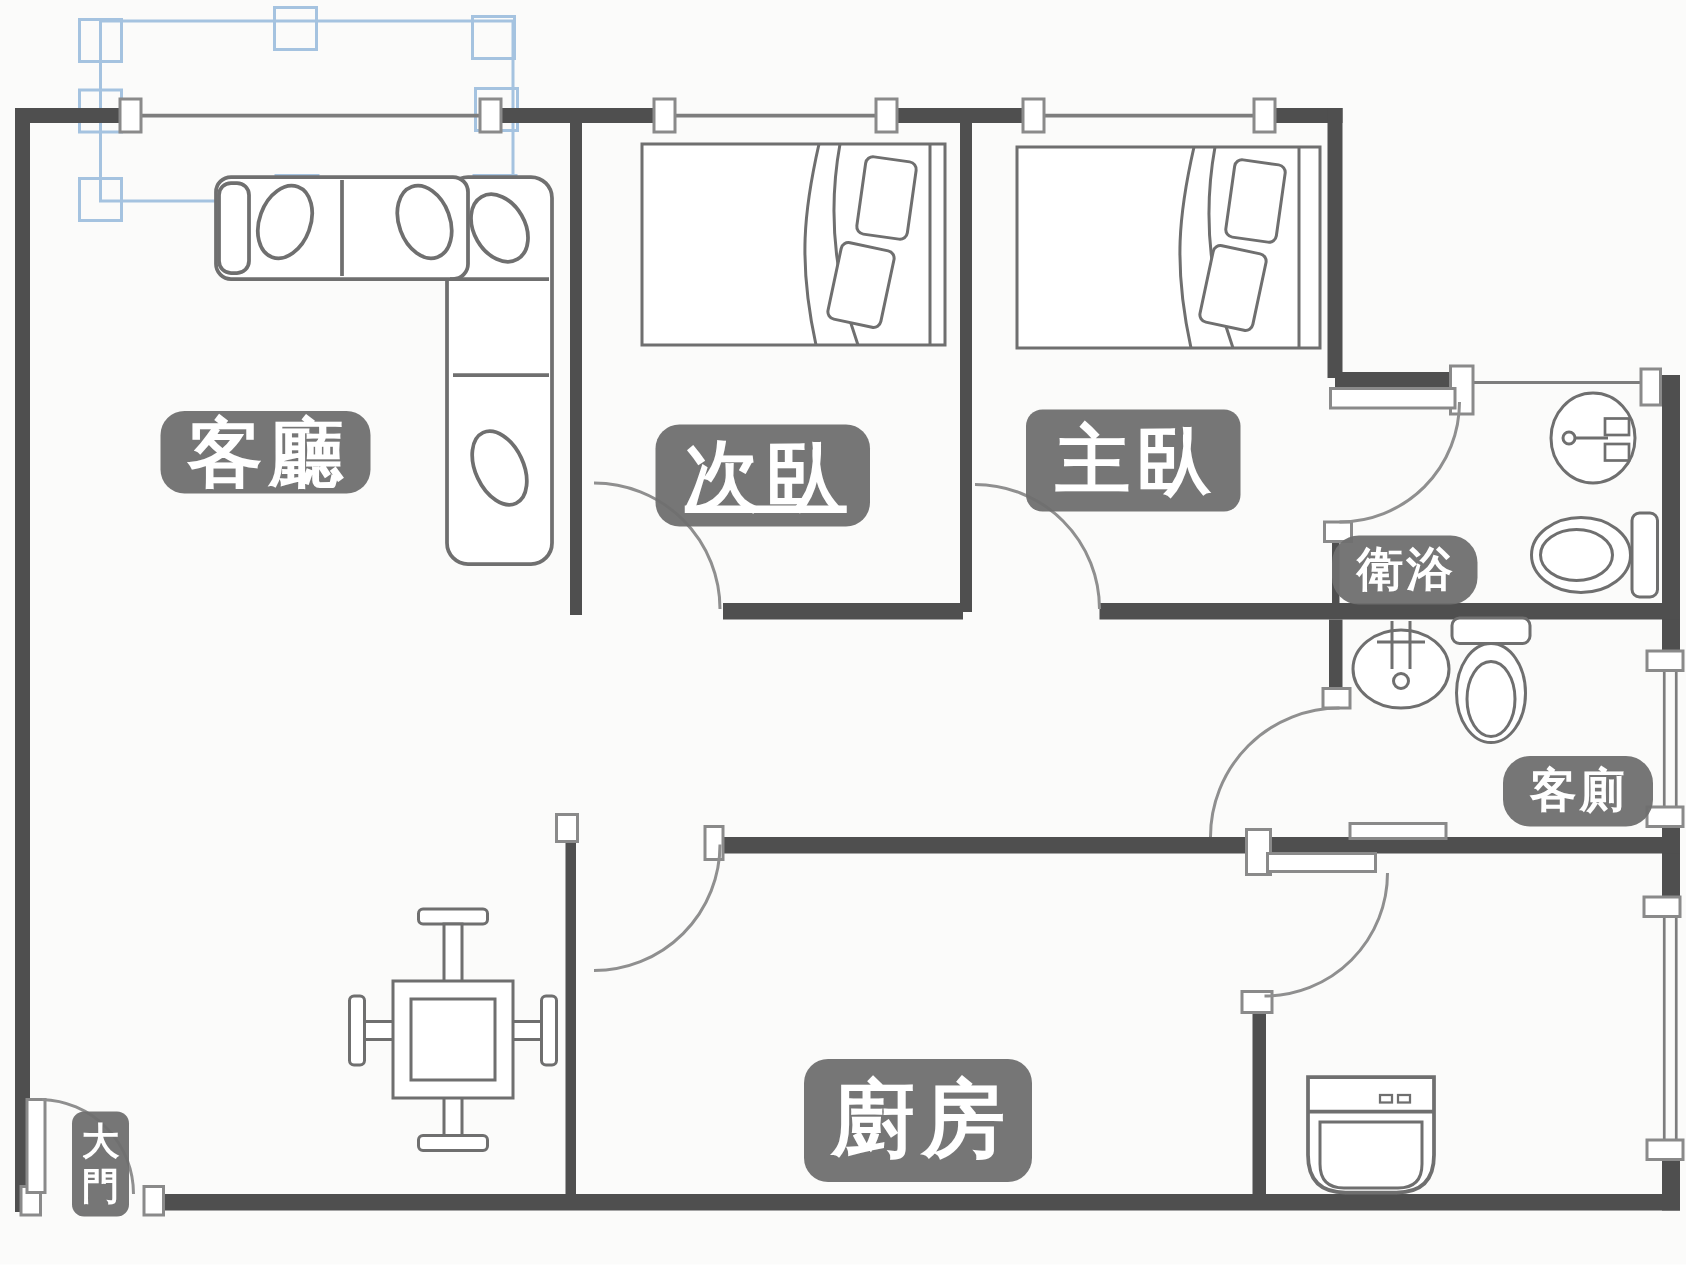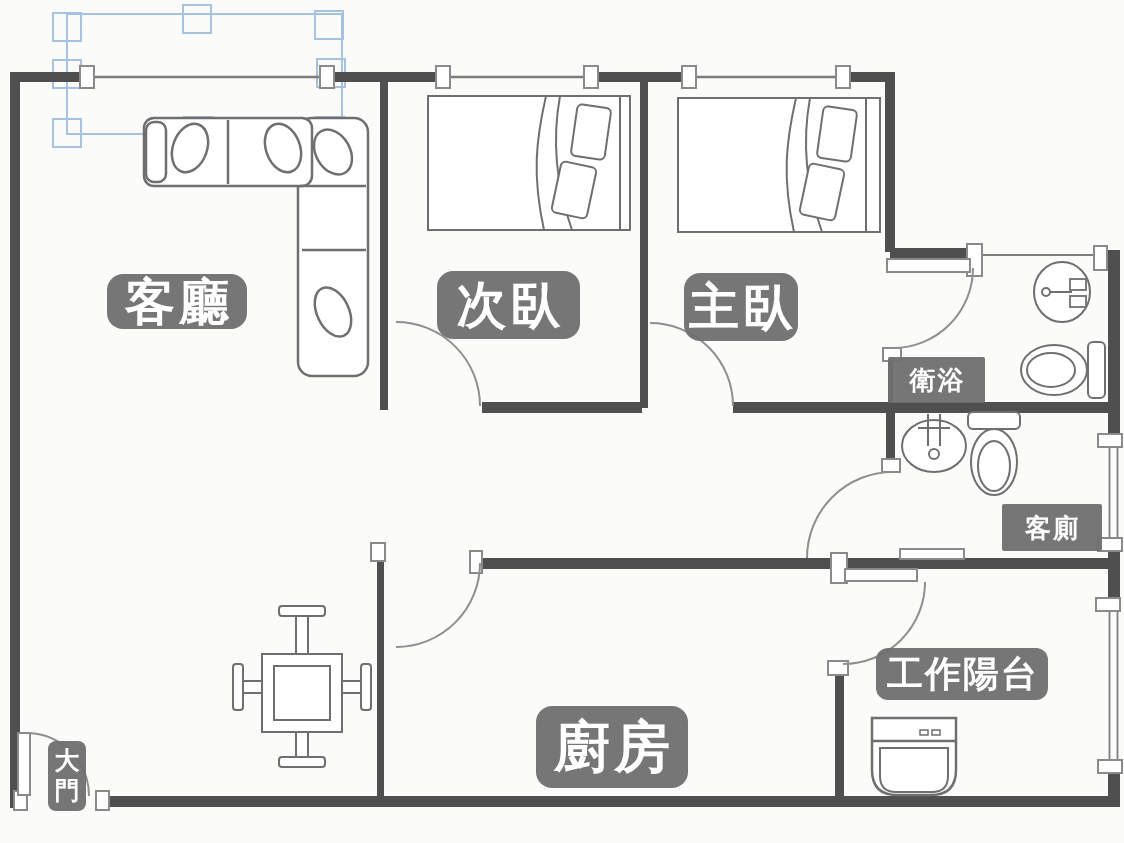--- a/index.html
+++ b/index.html
@@ -10,21 +10,21 @@
   .plan svg{position:absolute;left:0;top:0;}
   .room-label{
     position:absolute;display:flex;align-items:center;justify-content:center;
     background:rgba(111,111,111,0.95);color:#ffffff;font-weight:bold;
     border-radius:16px;letter-spacing:4px;text-indent:4px;line-height:1;
     user-select:none;
   }
   .room-label.big{font-size:50px;}
   .room-label.kitchen{font-size:56px;}
   .room-label.medium{font-size:36px;border-radius:12px;letter-spacing:2px;text-indent:2px;}
-  .room-label.small{font-size:26px;border-radius:2px;letter-spacing:2px;text-indent:2px;}
+  .room-label.small{font-size:31px;border-radius:18px;letter-spacing:2px;text-indent:2px;}
   .room-label.vertical{
     font-size:25px;border-radius:8px;letter-spacing:0;text-indent:0;
     line-height:1.2;word-break:break-all;text-align:center;padding:2px;
   }
 </style>
 </head>
 <body>
 
 <div class="plan">
 
@@ -209,28 +209,27 @@
   <g stroke="#6f6f6f" stroke-width="2" fill="#ffffff">
     <rect x="968" y="412" width="52" height="17" rx="5"></rect>
     <ellipse cx="994" cy="462" rx="23" ry="33"></ellipse>
     <ellipse cx="994" cy="466" rx="16" ry="25"></ellipse>
   </g>
 
 </svg>
 
 <div class="room-label big" style="left:107px;top:274px;width:140px;height:55px;">客廳</div>
 
-<div class="room-label big" style="left:437px;top:271px;width:143px;height:68px;">次臥</div>
-
-<div class="room-label big" style="left:684px;top:273px;width:114px;height:68px;">主臥</div>
+<div class="room-label big" style="left:437px;top:283px;width:143px;height:68px;text-decoration:underline;">次臥</div>
+
+<div class="room-label big" style="left:684px;top:273px;width:143px;height:68px;border-radius:11px;">主臥</div>
 
 <div class="room-label small" style="left:888px;top:357px;width:97px;height:46px;">衛浴</div>
 
 <div class="room-label small" style="left:1002px;top:504px;width:100px;height:47px;">客廁</div>
 
 
 <div class="room-label kitchen" style="left:536px;top:658px;width:152px;height:82px;margin-top:48px;">廚房</div>
 
-<div class="room-label medium" style="left:876px;top:648px;width:172px;height:52px;">工作陽台</div>
 
 <div class="room-label vertical" style="left:48px;top:741px;width:34px;height:66px;">大門</div>
 
 </div>
 
 </body></html>

